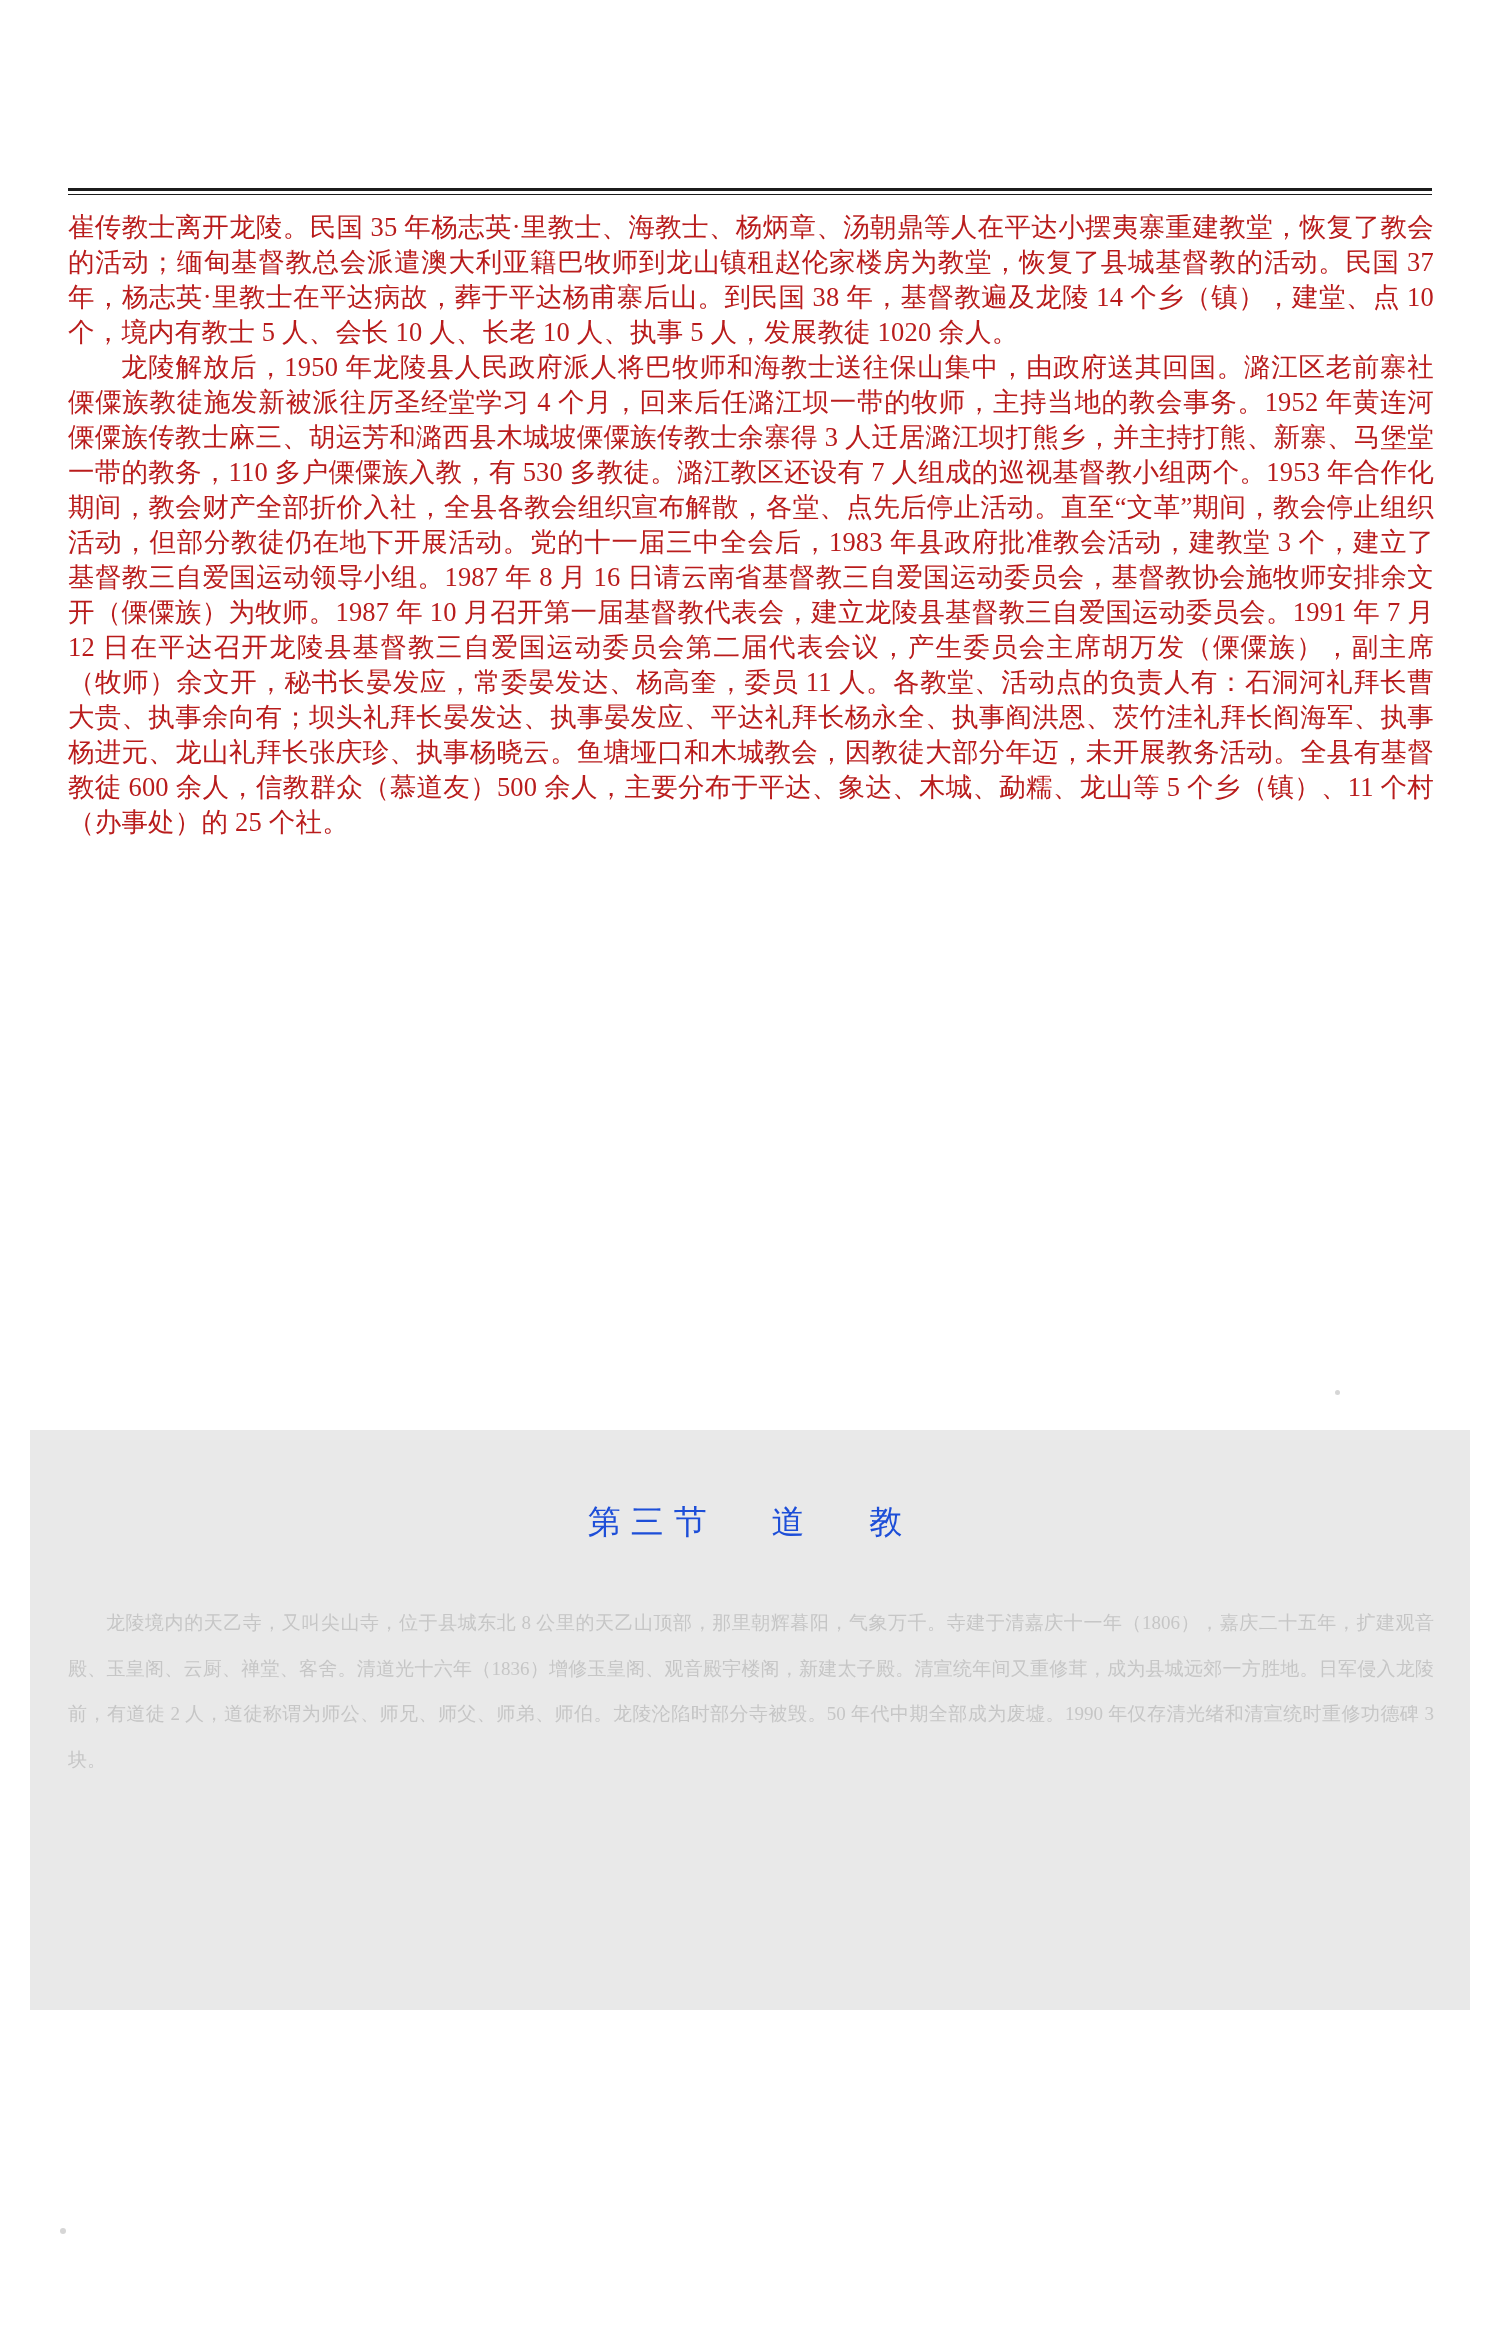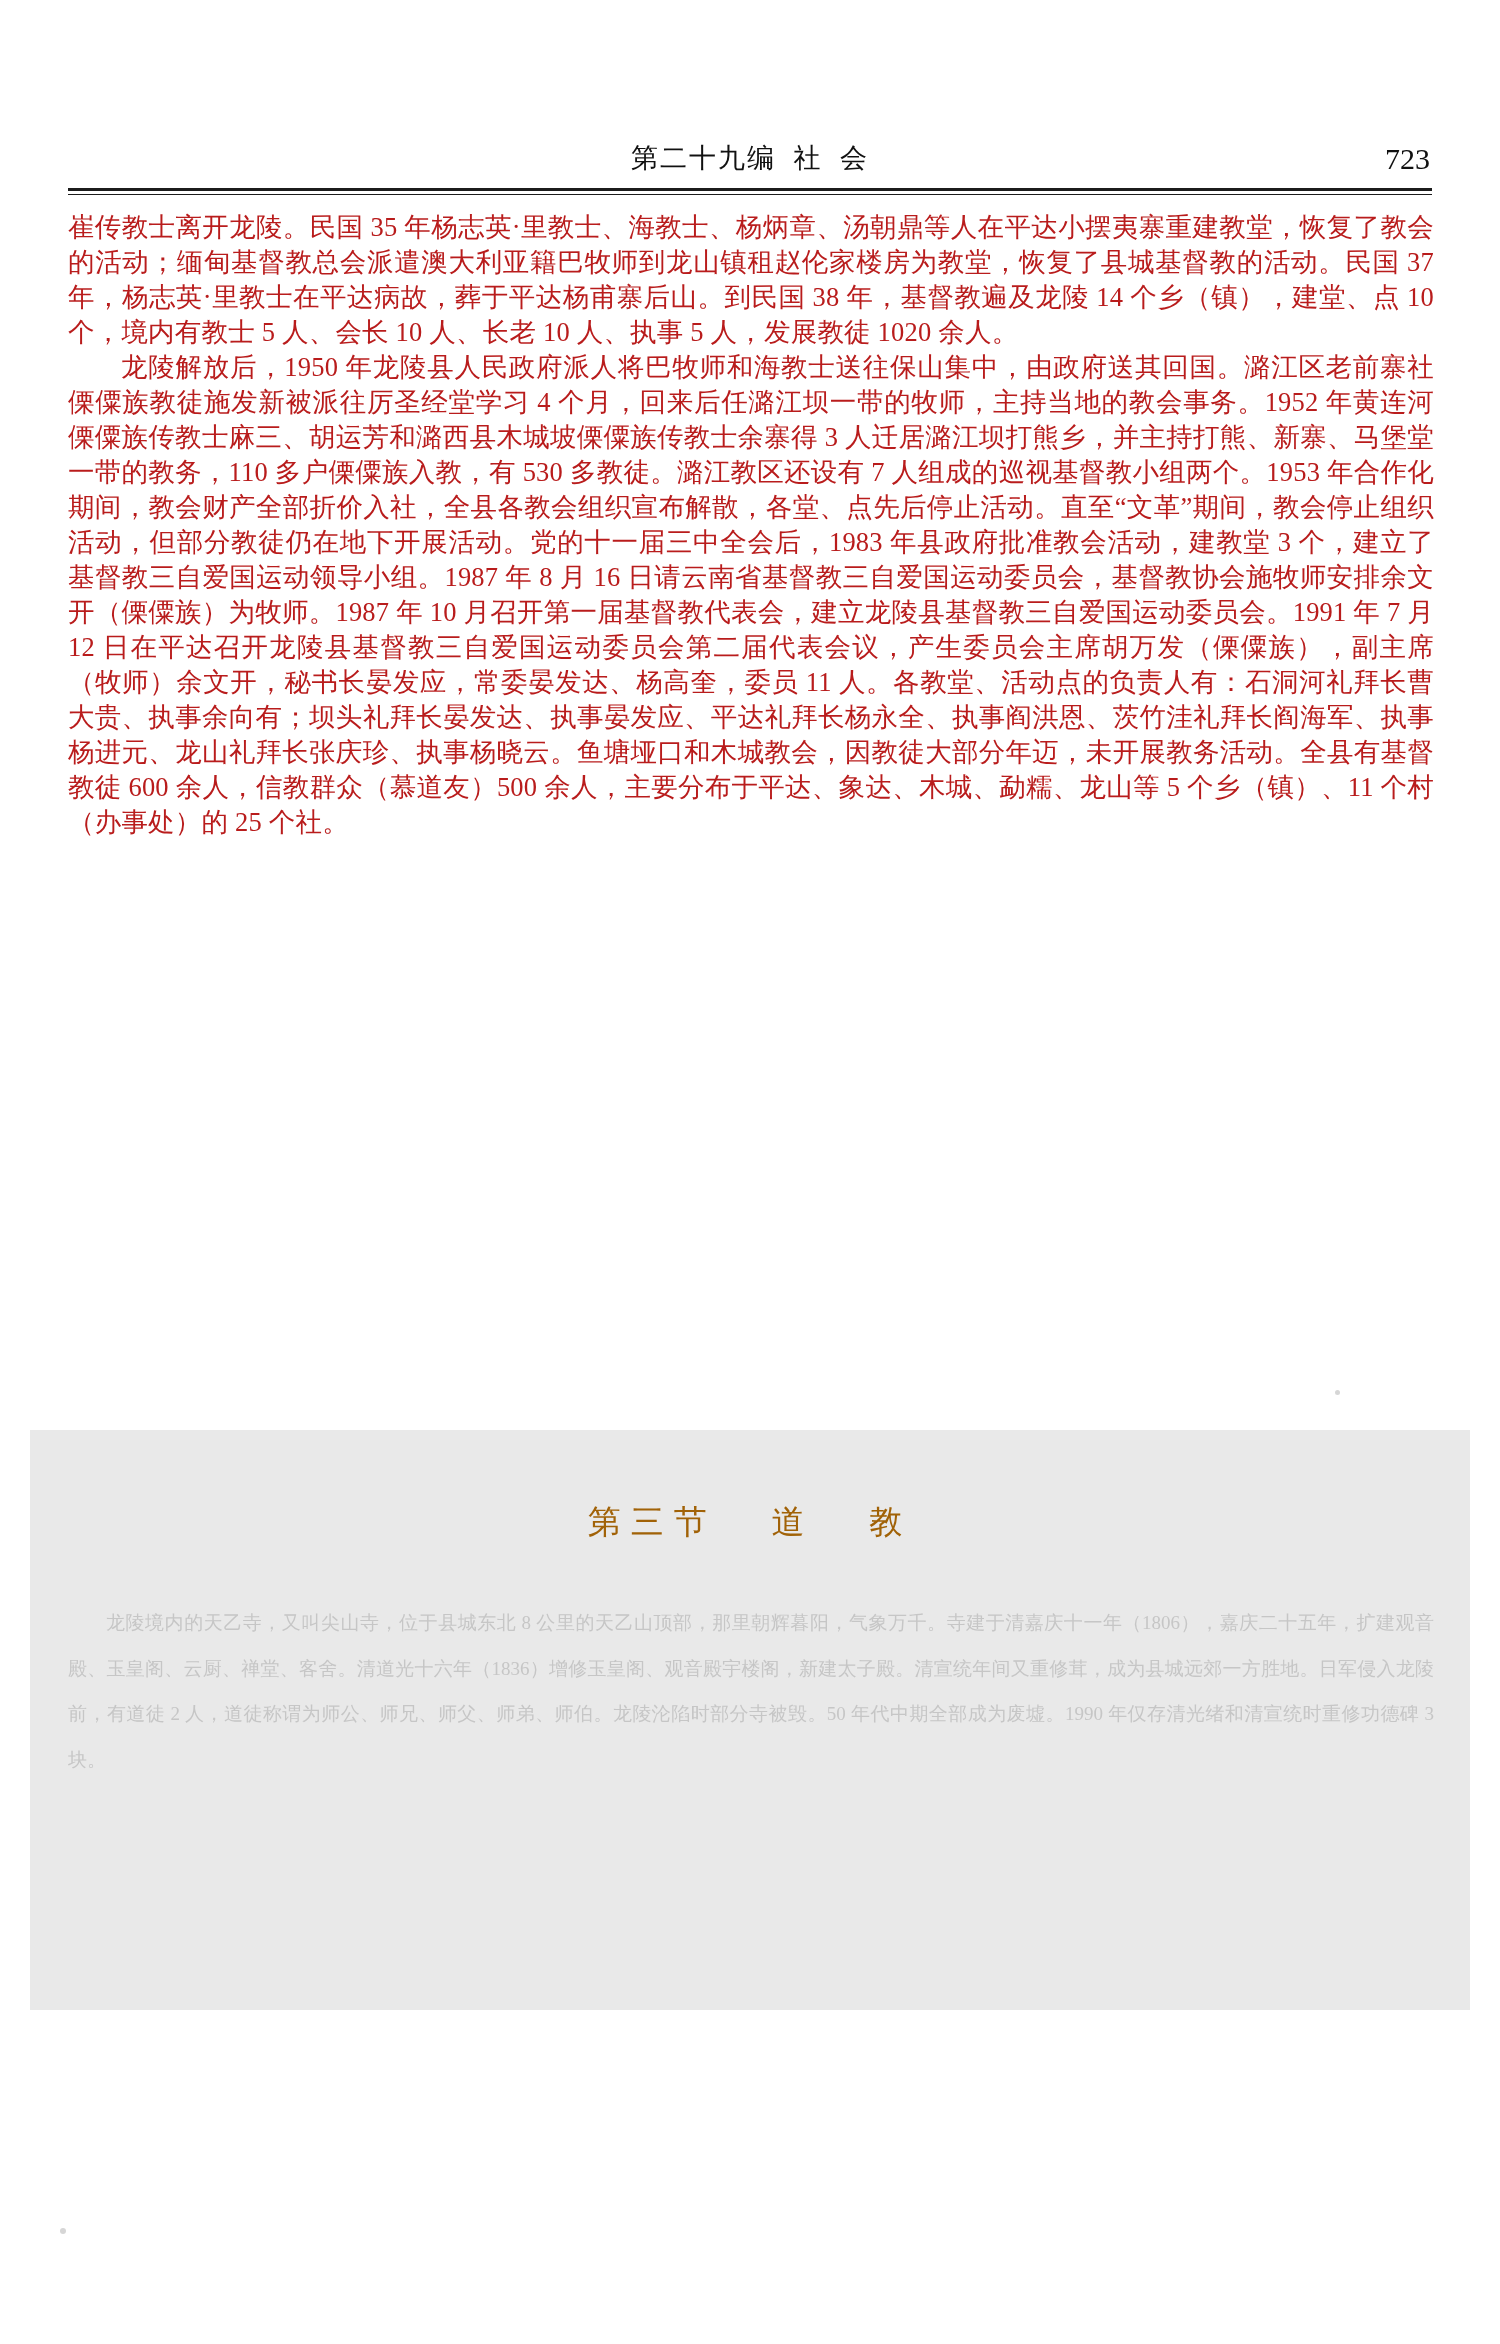--- a/index.html
+++ b/index.html
@@ -86,21 +86,21 @@
     background: #e9e9e9;
   }
   .section-heading {
     position: absolute;
     left: 0;
     right: 0;
     top: 1500px;
     text-align: center;
     font-size: 33px;
     letter-spacing: 10px;
-    color: #a16207;
+    color: #1d4ed8;
     white-space: pre;
   }
   .faded-text {
     position: absolute;
     left: 68px;
     right: 66px;
     top: 1600px;
   }
   .faded-text p {
     margin: 0;
@@ -115,24 +115,20 @@
     position: absolute;
     background: #d6d6d6;
     border-radius: 50%;
   }
 </style>
 </head>
 <body>
 
 <div class="page">
 
-  <div class="header">
-    <div class="header-title">第二十九编  社  会</div>
-    <div class="page-number">723</div>
-  </div>
 
   <div class="rule"></div>
 
   <div class="body-area">
     <p class="para">崔传教士离开龙陵。民国 35 年杨志英·里教士、海教士、杨炳章、汤朝鼎等人在平达小摆夷寨重建教堂，恢复了教会的活动；缅甸基督教总会派遣澳大利亚籍巴牧师到龙山镇租赵伦家楼房为教堂，恢复了县城基督教的活动。民国 37 年，杨志英·里教士在平达病故，葬于平达杨甫寨后山。到民国 38 年，基督教遍及龙陵 14 个乡（镇），建堂、点 10 个，境内有教士 5 人、会长 10 人、长老 10 人、执事 5 人，发展教徒 1020 余人。</p>
     <p class="para indent">龙陵解放后，1950 年龙陵县人民政府派人将巴牧师和海教士送往保山集中，由政府送其回国。潞江区老前寨社傈僳族教徒施发新被派往厉圣经堂学习 4 个月，回来后任潞江坝一带的牧师，主持当地的教会事务。1952 年黄连河傈僳族传教士麻三、胡运芳和潞西县木城坡傈僳族传教士余寨得 3 人迁居潞江坝打熊乡，并主持打熊、新寨、马堡堂一带的教务，110 多户傈僳族入教，有 530 多教徒。潞江教区还设有 7 人组成的巡视基督教小组两个。1953 年合作化期间，教会财产全部折价入社，全县各教会组织宣布解散，各堂、点先后停止活动。直至“文革”期间，教会停止组织活动，但部分教徒仍在地下开展活动。党的十一届三中全会后，1983 年县政府批准教会活动，建教堂 3 个，建立了基督教三自爱国运动领导小组。1987 年 8 月 16 日请云南省基督教三自爱国运动委员会，基督教协会施牧师安排余文开（傈僳族）为牧师。1987 年 10 月召开第一届基督教代表会，建立龙陵县基督教三自爱国运动委员会。1991 年 7 月 12 日在平达召开龙陵县基督教三自爱国运动委员会第二届代表会议，产生委员会主席胡万发（傈僳族），副主席（牧师）余文开，秘书长晏发应，常委晏发达、杨高奎，委员 11 人。各教堂、活动点的负责人有：石洞河礼拜长曹大贵、执事余向有；坝头礼拜长晏发达、执事晏发应、平达礼拜长杨永全、执事阎洪恩、茨竹洼礼拜长阎海军、执事杨进元、龙山礼拜长张庆珍、执事杨晓云。鱼塘垭口和木城教会，因教徒大部分年迈，未开展教务活动。全县有基督教徒 600 余人，信教群众（慕道友）500 余人，主要分布于平达、象达、木城、勐糯、龙山等 5 个乡（镇）、11 个村（办事处）的 25 个社。</p>
   </div>
 
   <div class="faded-block"></div>
 

